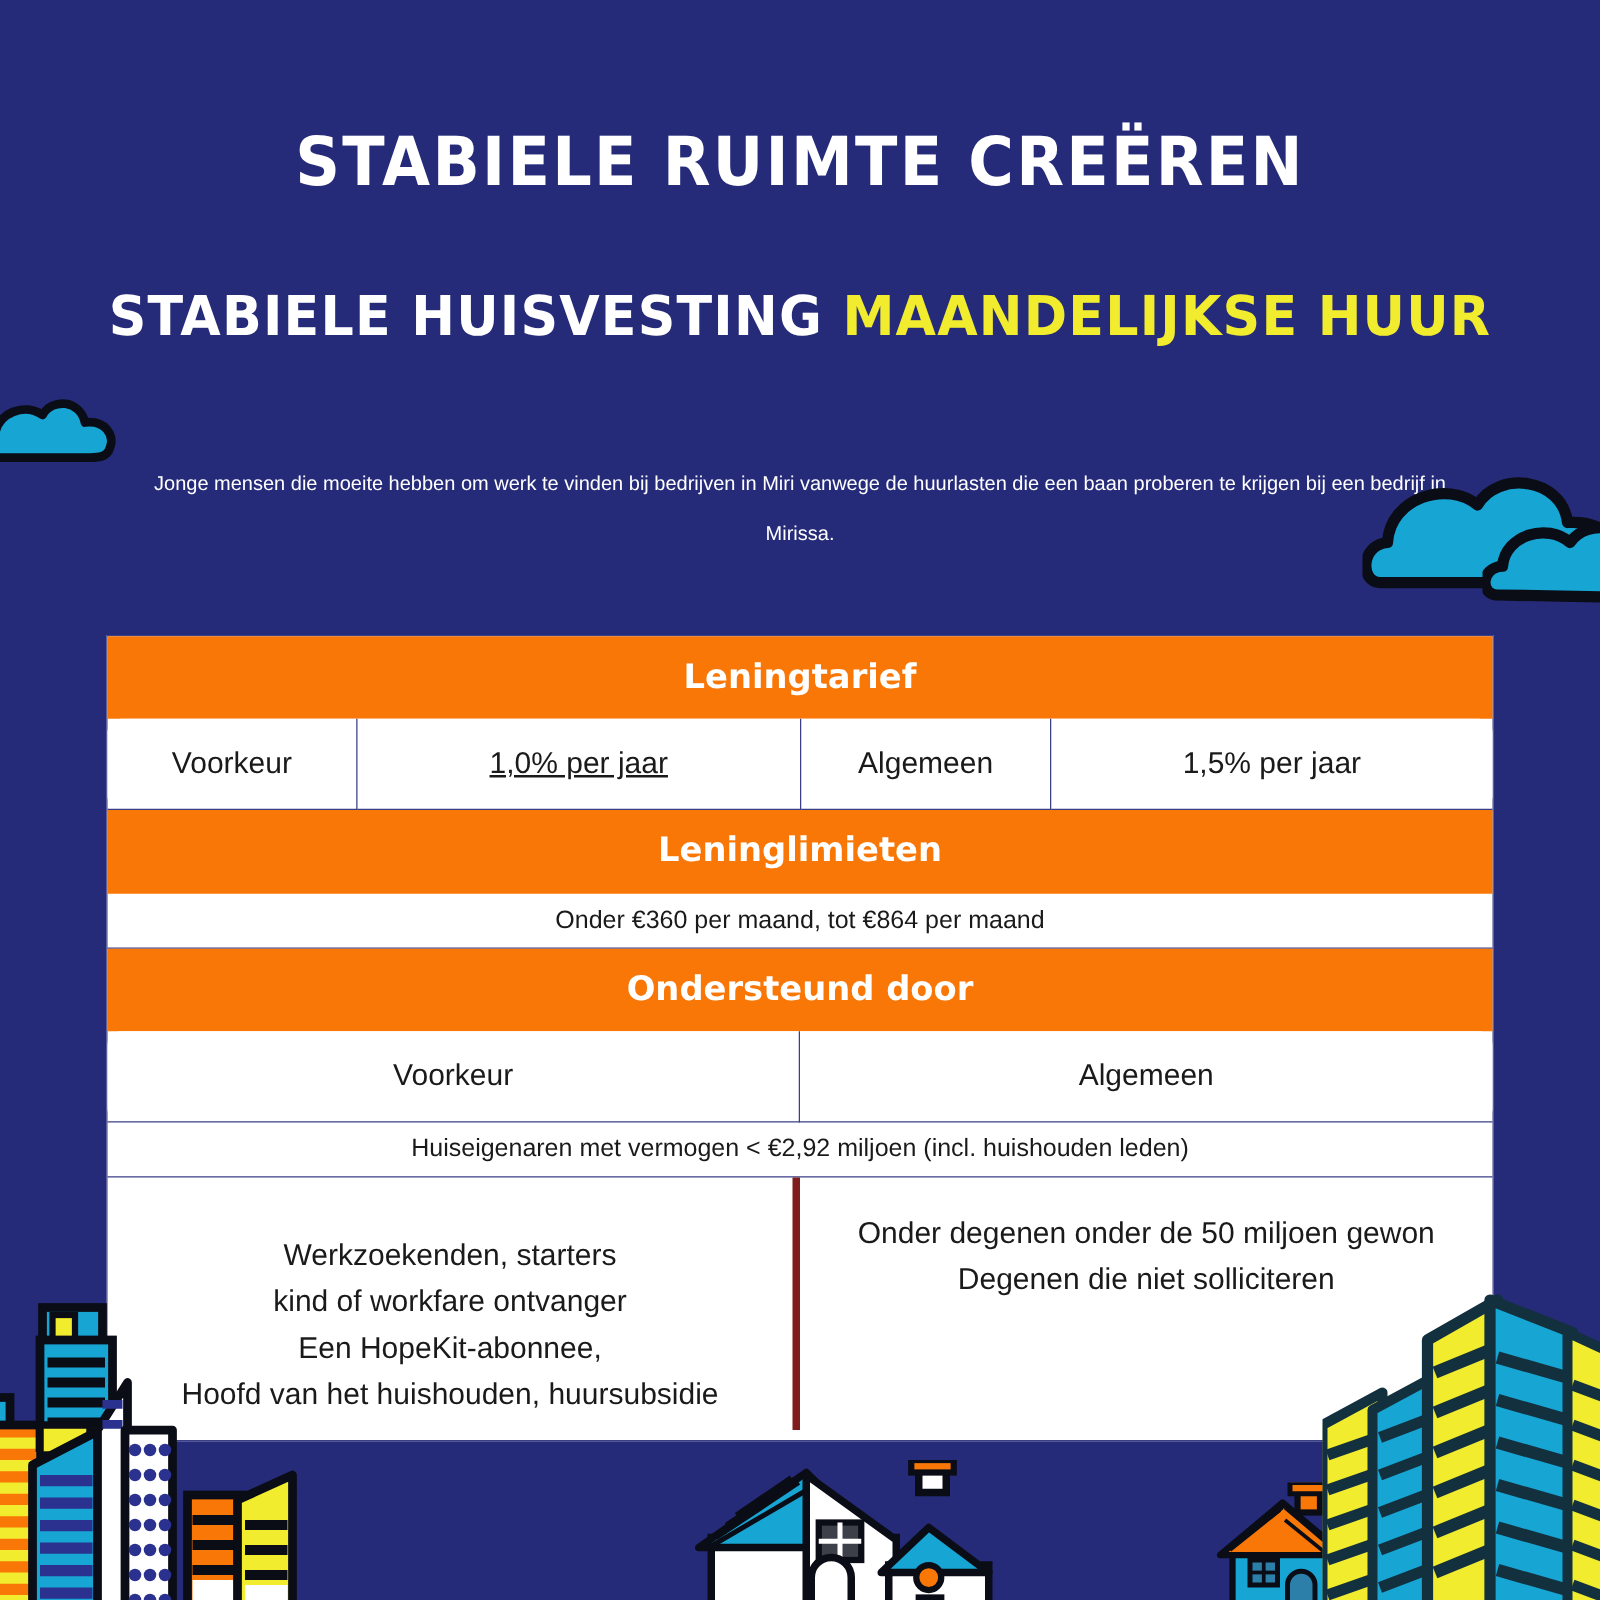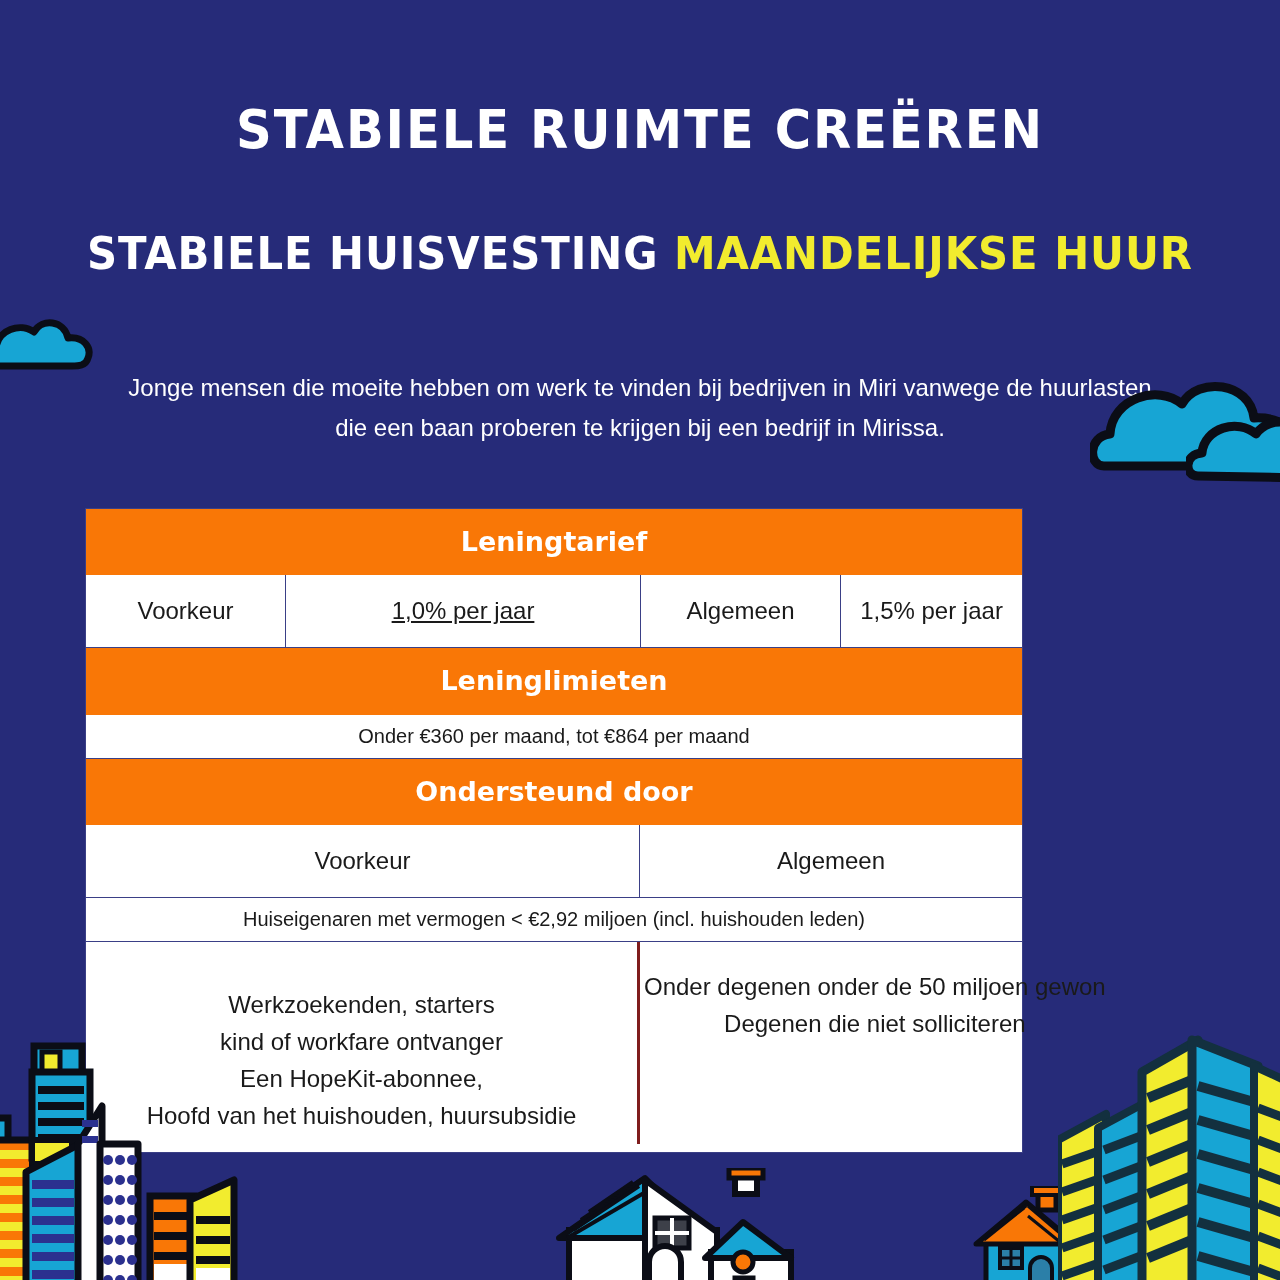--- a/index.html
+++ b/index.html
@@ -24,27 +24,27 @@
     font-family:"DejaVu Sans", sans-serif;
     font-weight:bold;font-size:44px;letter-spacing:1px;
     color:#ffffff;text-transform:uppercase;white-space:nowrap;
     transform:scaleX(0.95);
   }
   .subtitle .hl{color:#f2ec2e;}
 
   .intro{
     position:absolute;top:368px;left:110px;width:1060px;
     text-align:center;color:#ffffff;
-    font-size:24px;line-height:40px;
+    font-size:16px;line-height:40px;
     font-family:"Liberation Sans", sans-serif;
   }
 
   
   .table{
-    position:absolute;left:85px;top:508px;width:938px;
+    position:absolute;left:85px;top:508px;width:1110px;
     background:#ffffff;
     border:1px solid #3a3f86;
     box-sizing:border-box;
     z-index:5;
   }
   .band{
     background:#f97706;color:#ffffff;
     text-align:center;font-weight:bold;font-size:27px;
     padding:17px 0;line-height:1.2;
     font-family:"DejaVu Sans", sans-serif;
@@ -65,21 +65,21 @@
   .full{
     text-align:center;color:#1a1a1a;font-size:20px;
     padding:10px 10px;border-bottom:1px solid #3a3f86;
   }
   .half{flex:0 0 554px;}
   .half-r{flex:1;}
   .blockrow{display:flex;align-items:flex-start;min-height:210px;}
   .block{
     text-align:center;color:#1a1a1a;font-size:24px;line-height:37px;
     padding:44px 4px 10px 4px;
-    border-right:3px solid #7f1d1d;box-sizing:border-box;
+    border-right:6px solid #7f1d1d;box-sizing:border-box;
   }
   .block:last-child{border-right:none;padding-top:26px;}
   .block div{white-space:nowrap;}
 
   
   .deco{position:absolute;z-index:1;pointer-events:none;}
   .deco.front{z-index:9;}
   .navy-strip{
     position:absolute;left:0;top:1195px;width:1280px;height:85px;
     background:#262b79;z-index:8;

